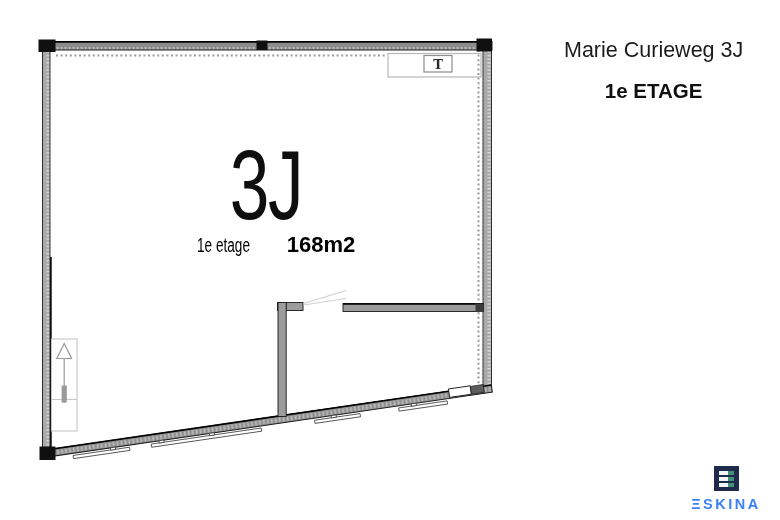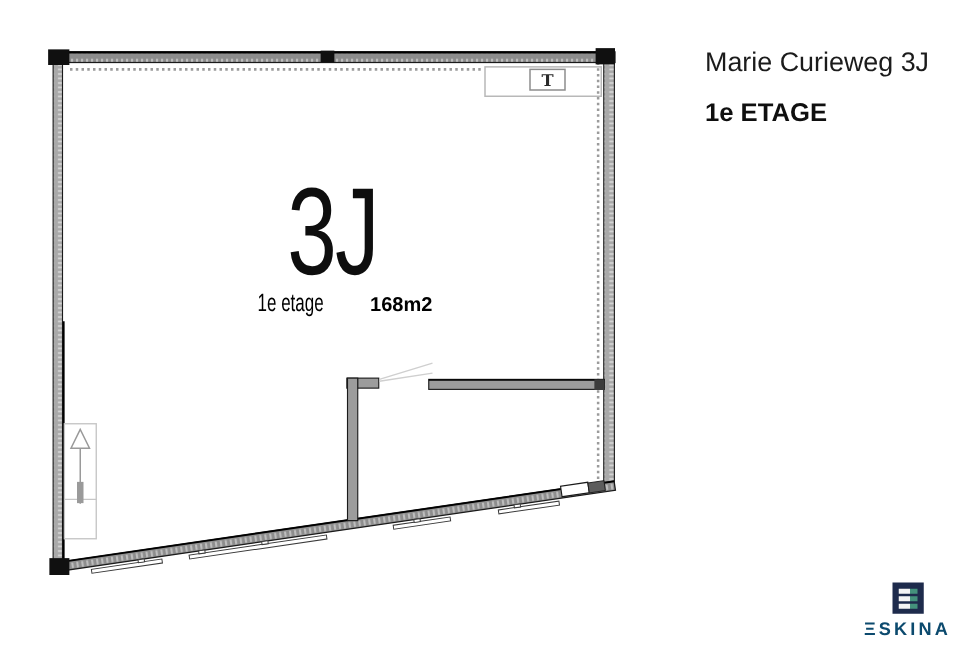--- a/index.html
+++ b/index.html
@@ -19,40 +19,40 @@
   }
   .unit-caption{
     position:absolute;left:196px;top:232px;width:160px;
     display:flex;justify-content:center;align-items:baseline;gap:12px;
     color:#000;white-space:nowrap;
   }
   .unit-caption .floor-text{
     display:inline-block;font-size:20px;font-weight:500;
     transform:scaleX(0.68);transform-origin:left bottom;
   }
-  .unit-caption .area-text{font-size:16px;font-weight:700;}
+  .unit-caption .area-text{font-size:22px;font-weight:700;}
 
   
-  .header{position:absolute;left:564px;top:36px;}
+  .header{position:absolute;left:564px;top:36px;text-align:center;}
   .header .addr{font-size:21.5px;line-height:29px;font-weight:400;color:#1b1b1b;}
   .header .floor-label{margin-top:13px;font-size:20.5px;line-height:26px;font-weight:700;color:#0f0f0f;}
 
   
   .logo{position:absolute;left:687px;top:466px;width:78px;display:flex;flex-direction:column;align-items:center;}
   .logo-mark{
     width:25px;height:25px;background:#1e2b4c;
     display:flex;flex-direction:column;justify-content:center;align-items:center;gap:2px;
   }
   .logo-mark .bar{
     width:15px;height:4px;
     background:linear-gradient(to right,#f4f4f4 0 58%, #44927c 58% 100%);
   }
   .logo-word{
     margin-top:5px;font-size:14.5px;font-weight:700;letter-spacing:2.5px;
-    color:#0c4a6e;white-space:nowrap;text-align:right;
+    color:#3b82f6;white-space:nowrap;text-align:right;
   }
 </style>
 </head>
 <body>
 
 <div class="canvas">
 
   <svg id="plan" viewBox="0 0 540 520" width="540" height="520">
     <defs>
       <pattern id="hatchH" width="4" height="9" patternUnits="userSpaceOnUse">

